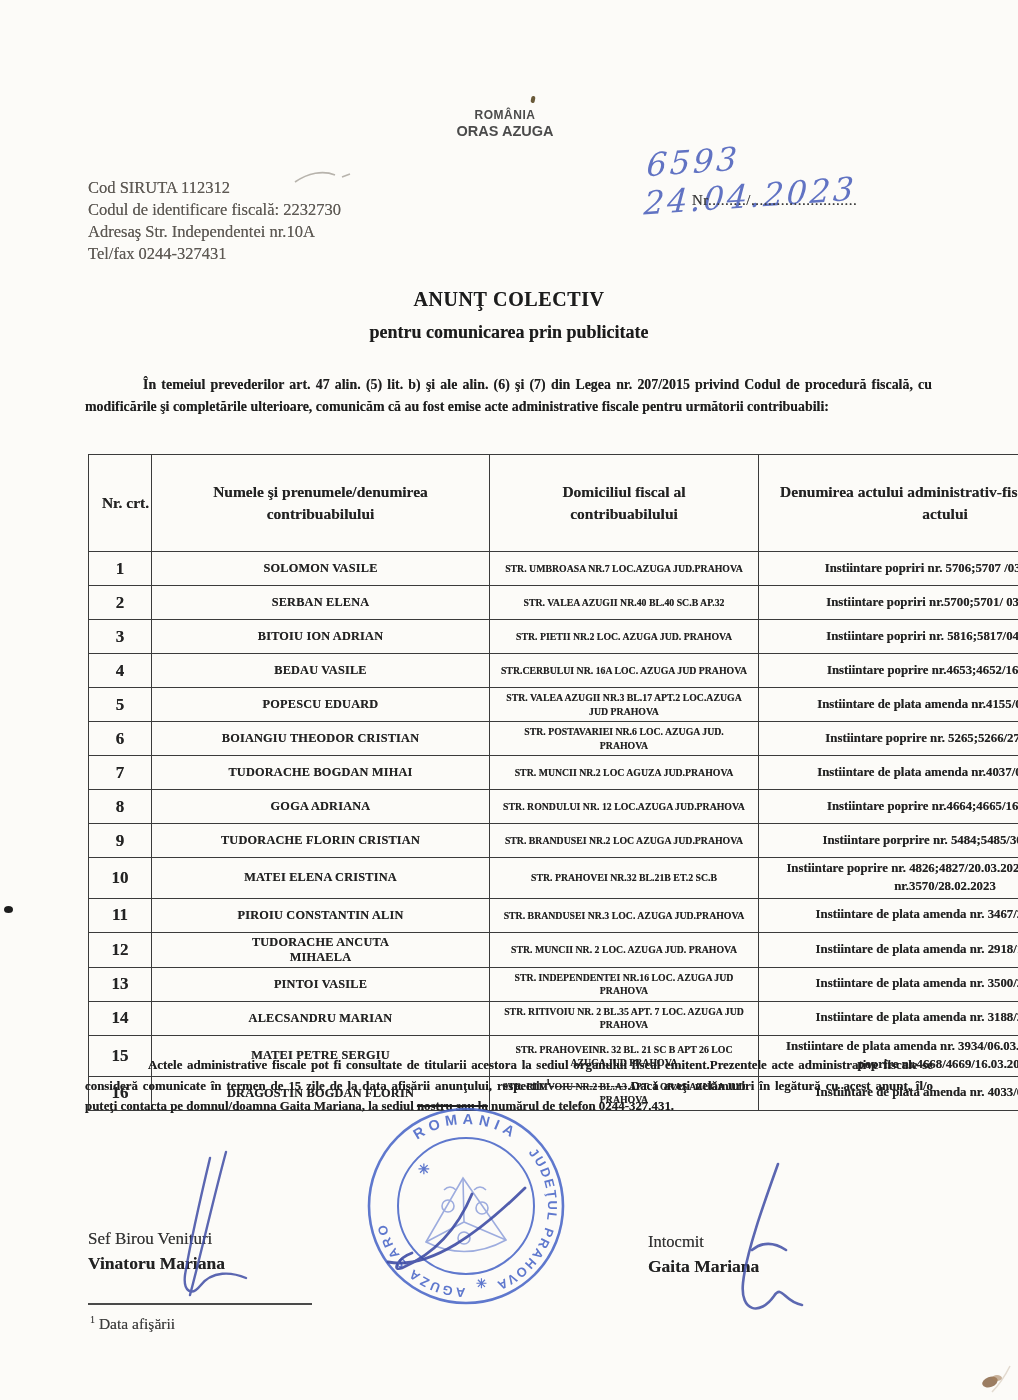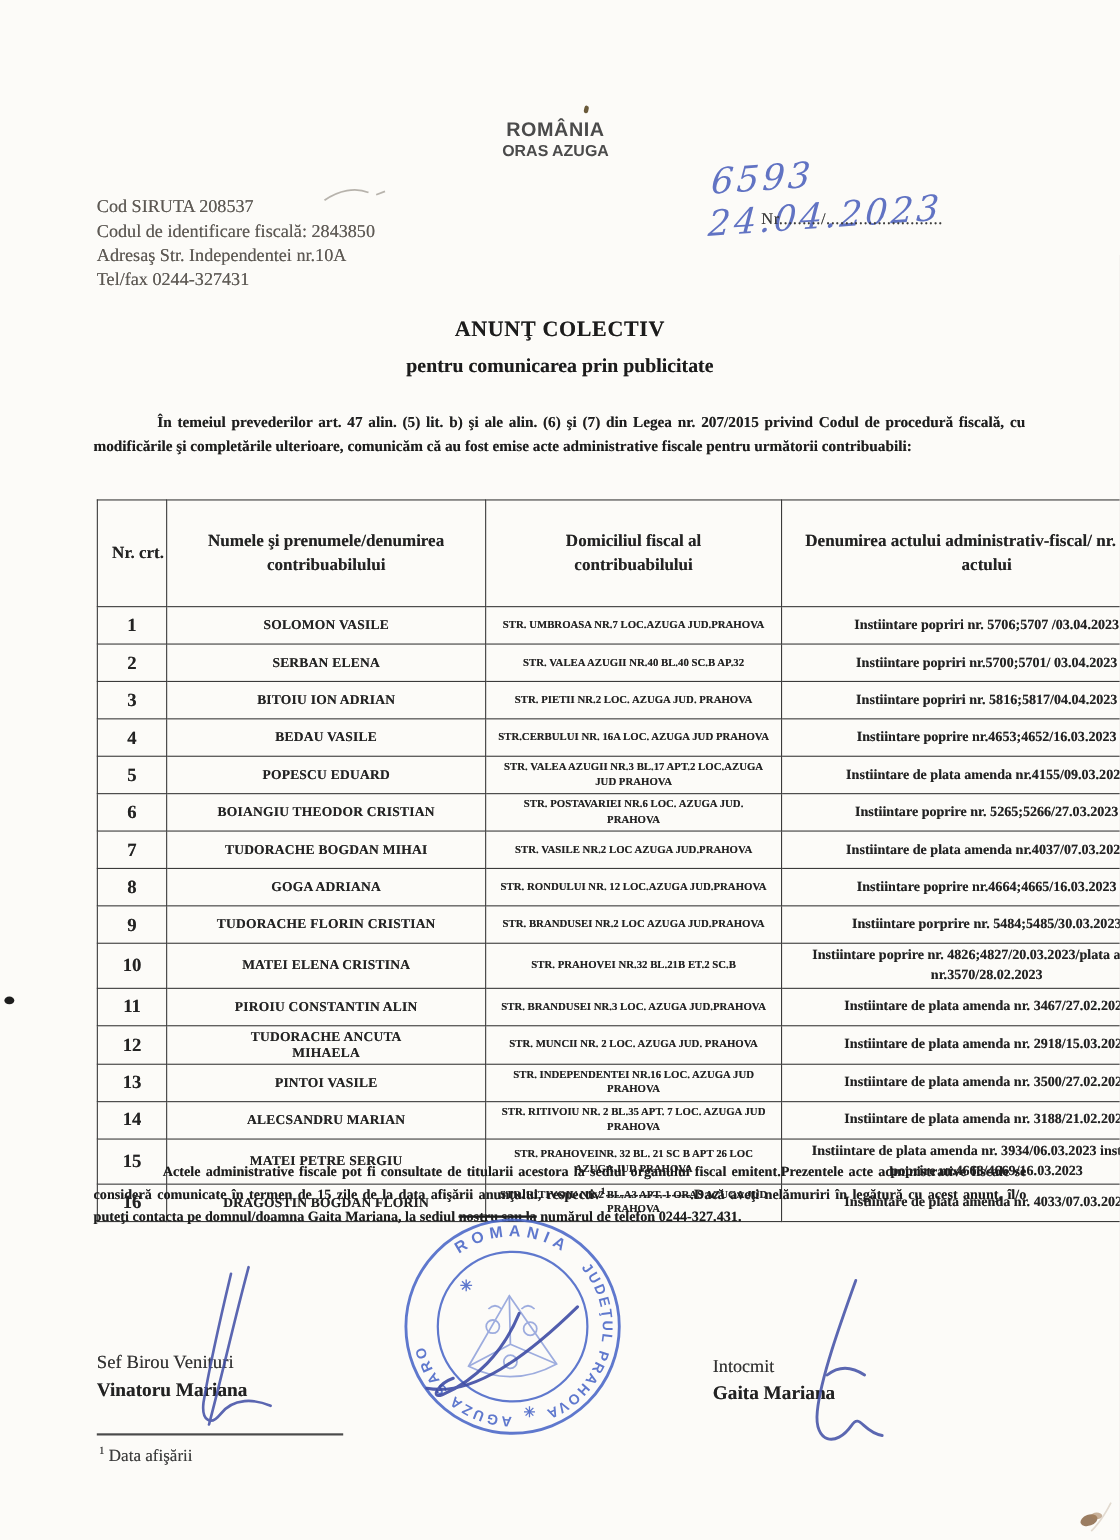--- a/index.html
+++ b/index.html
@@ -7,42 +7,42 @@
     position:relative;width:1018px;height:1400px;margin:0 auto;
     background:#fcfbf8;overflow:hidden;
     font-family:"Liberation Serif",serif;color:#262626;
   }
   .abs{position:absolute;}
   .soft{text-shadow:0 0 .5px rgba(45,45,45,.6);}
   
   .org-block{left:88px;top:177px;font-size:16.5px;line-height:22px;color:#5e5953;}
   .romania-block{left:405px;top:108px;width:200px;text-align:center;
     font-family:"Liberation Sans",sans-serif;font-weight:bold;color:#4b4b4b;}
-  .romania-country{font-size:18px;letter-spacing:.5px;}
+  .romania-country{font-size:12px;letter-spacing:.5px;}
   .romania-city{font-size:14.5px;margin-top:1px;}
   .top-speck{left:531px;top:96px;width:4px;height:7px;background:#6a5a3a;border-radius:2px;transform:rotate(12deg);}
   .model-box{left:695px;top:88px;width:198px;height:34px;border:2px solid #1f1f1f;
     display:flex;align-items:center;justify-content:center;
     font-size:17px;font-weight:bold;letter-spacing:.3px;}
   .handwritten-nr{left:648px;top:146px;width:290px;
     font-family:"DejaVu Serif",serif;font-style:italic;font-size:32px;
     color:#6173c3;letter-spacing:3px;transform:rotate(-4deg) skewX(-8deg);transform-origin:left top;}
   .nr-dotted{left:668px;top:192px;font-size:15px;color:#3c3c3c;letter-spacing:.5px;margin-left:24px;}
   
   .doc-title{left:0;top:288px;width:1018px;text-align:center;font-size:20px;font-weight:bold;letter-spacing:.6px;color:#1c1c1c;}
   .doc-subtitle{left:0;top:322px;width:1018px;text-align:center;font-size:18px;font-weight:bold;color:#1c1c1c;}
   .intro{left:85px;top:374px;width:847px;font-size:13.9px;font-weight:bold;line-height:1.56;
     text-align:justify;text-indent:58px;color:#1e1e1e;}
   
   .tblwrap{left:88px;top:454px;}
   table{border-collapse:collapse;table-layout:fixed;width:842px;}
   th,td{border:1.6px solid #3b3b3b;text-align:center;vertical-align:middle;font-weight:bold;color:#232323;}
   thead th{height:94px;font-size:15.5px;line-height:1.45;}
   th.h-nr{width:49px;padding-left:12px;}
-  th.h-name{width:241px;padding:0 24px;}
+  th.h-name{width:241px;padding:0 48px;}
   th.h-addr{width:216px;padding:0 26px;}
   th.h-act{width:336px;padding:0 18px;}
   td{height:29px;}
   .c-nr{font-size:17px;}
   .c-name{font-size:12.3px;letter-spacing:.2px;white-space:pre-line;padding:2px 14px;}
   .c-addr{font-size:9.8px;line-height:1.35;padding:2px 10px;}
   .c-act{font-size:12.8px;line-height:1.4;padding:2px 8px;}
   
   .closing{left:85px;top:1056px;width:848px;font-size:12.9px;font-weight:bold;line-height:1.52;
     text-align:justify;text-indent:63px;color:#1e1e1e;}
@@ -66,22 +66,22 @@
   .margin-dot{left:4px;top:906px;width:9px;height:7px;background:#1d1d1d;border-radius:50%;}
   .corner-smudge{left:958px;top:1364px;z-index:4;}
   .pencil-squiggle{left:293px;top:166px;}
 </style>
 </head>
 <body>
 
 <div id="sheet">
 
   <div class="abs org-block soft">
-    <div>Cod SIRUTA 208537</div>
-    <div>Codul de identificare fiscală: 2843850</div>
+    <div>Cod SIRUTA 112312</div>
+    <div>Codul de identificare fiscală: 2232730</div>
     <div>Adresaş Str. Independentei nr.10A</div>
     <div>Tel/fax 0244-327431</div>
   </div>
 
   <svg class="abs pencil-squiggle" width="64" height="22">
     <path d="M2,16 C15,7 30,4 42,9" fill="none" stroke="#9a948c" stroke-width="1.6" opacity="0.7"></path>
     <path d="M49,11 l8,-3" fill="none" stroke="#9a948c" stroke-width="1.6" opacity="0.7"></path>
   </svg>
 
   <div class="abs romania-block">
@@ -149,21 +149,21 @@
           <tr>
             <td class="c-nr soft">6</td>
             <td class="c-name soft">BOIANGIU THEODOR CRISTIAN</td>
             <td class="c-addr soft">STR. POSTAVARIEI NR.6 LOC. AZUGA JUD. PRAHOVA</td>
             <td class="c-act soft">Instiintare poprire nr. 5265;5266/27.03.2023</td>
           </tr>
 
           <tr>
             <td class="c-nr soft">7</td>
             <td class="c-name soft">TUDORACHE BOGDAN MIHAI</td>
-            <td class="c-addr soft">STR. VASILE NR.2 LOC AZUGA JUD.PRAHOVA</td>
+            <td class="c-addr soft">STR. MUNCII NR.2 LOC AGUZA JUD.PRAHOVA</td>
             <td class="c-act soft">Instiintare de plata amenda nr.4037/07.03.2023</td>
           </tr>
 
           <tr>
             <td class="c-nr soft">8</td>
             <td class="c-name soft">GOGA ADRIANA</td>
             <td class="c-addr soft">STR. RONDULUI NR. 12 LOC.AZUGA JUD.PRAHOVA</td>
             <td class="c-act soft">Instiintare poprire nr.4664;4665/16.03.2023</td>
           </tr>
 

